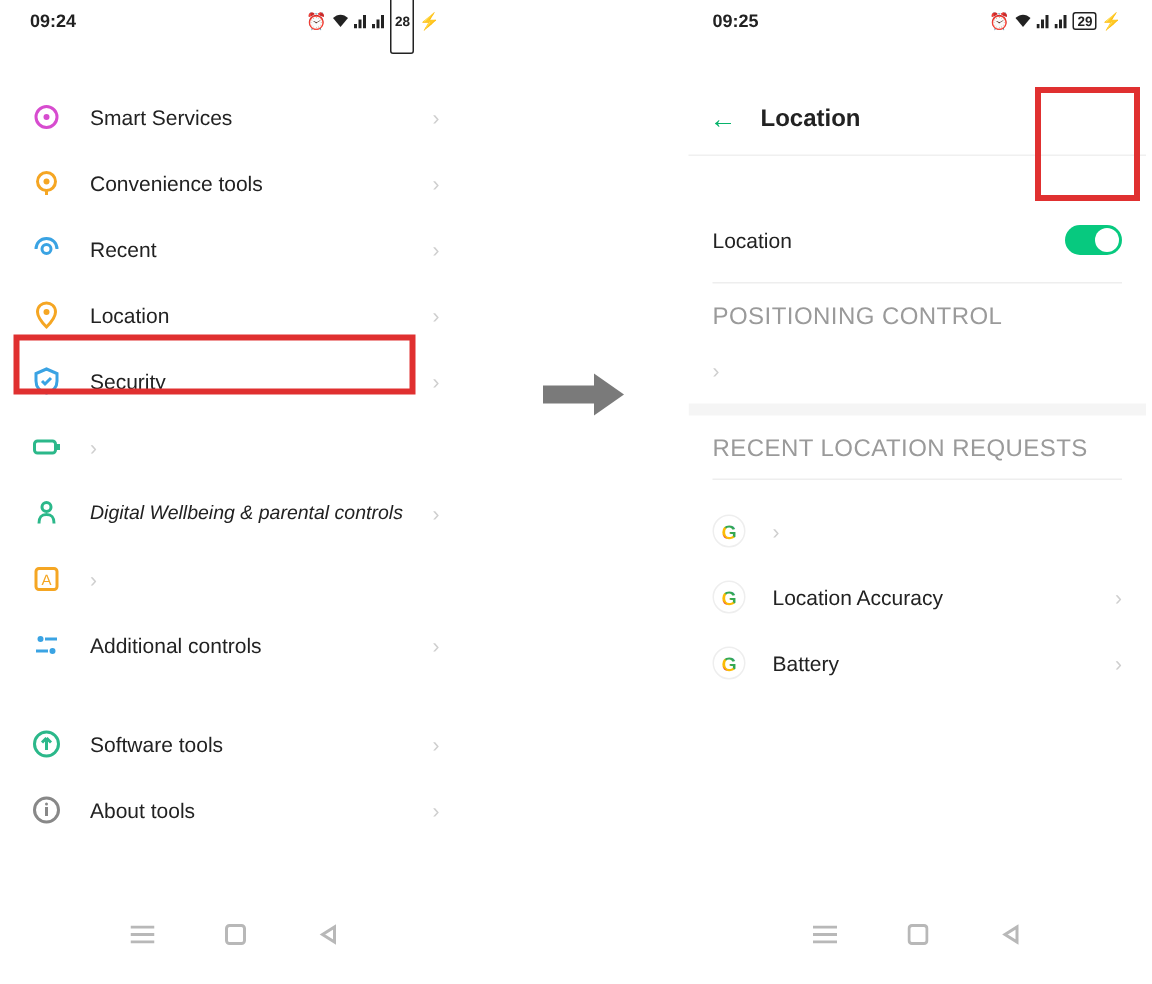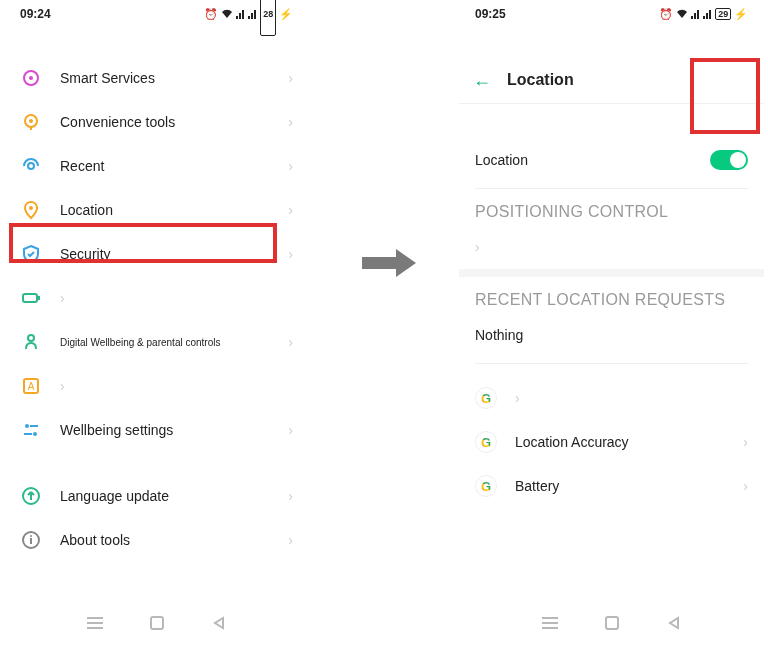--- a/index.html
+++ b/index.html
@@ -76,21 +76,21 @@
   .row .label {
     flex: 1;
     font-size: 14px;
     color: #222;
     line-height: 1.3;
   }
   .row .chev {
     color: #cfcfcf;
     font-size: 14px;
   }
-  .row.two-line .label { font-size: 10px; }
+  .row.two-line .label { font-size: 13px; font-style: italic; }
   .section-gap { height: 22px; }
   .section-header {
     padding: 14px 16px 4px;
     font-size: 16px;
     letter-spacing: 0.3px;
     color: #9a9a9a;
     text-transform: uppercase;
   }
   .divider { height: 1px; background: #eee; margin: 0 16px; }
   .big-divider { height: 8px; background: #f5f5f5; }
@@ -287,34 +287,34 @@
 
     <div class="row">
       <span class="icon">
         <svg width="20" height="20" viewBox="0 0 20 20">
             <circle cx="6" cy="6" r="2" fill="#3aa3e3"></circle>
             <rect x="9" y="5" width="8" height="2" fill="#3aa3e3"></rect>
             <circle cx="14" cy="14" r="2" fill="#3aa3e3"></circle>
             <rect x="3" y="13" width="8" height="2" fill="#3aa3e3"></rect>
           </svg>
       </span>
-      <span class="label">Wellbeing settings</span>
+      <span class="label">Additional controls</span>
       <span class="chev">›</span>
     </div>
 
     <div class="section-gap"></div>
 
     <div class="row">
       <span class="icon">
         <svg width="20" height="20" viewBox="0 0 20 20">
             <circle cx="10" cy="10" r="8" fill="none" stroke="#2bb88a" stroke-width="2"></circle>
             <path d="M10 14V6m0 0l-3 3m3-3l3 3" fill="none" stroke="#2bb88a" stroke-width="2"></path>
           </svg>
       </span>
-      <span class="label">Language update</span>
+      <span class="label">Software tools</span>
       <span class="chev">›</span>
     </div>
 
     <div class="row">
       <span class="icon">
         <svg width="20" height="20" viewBox="0 0 20 20">
             <circle cx="10" cy="10" r="8" fill="none" stroke="#888" stroke-width="2"></circle>
             <circle cx="10" cy="6" r="1" fill="#888"></circle>
             <rect x="9" y="8" width="2" height="6" fill="#888"></rect>
           </svg>
@@ -394,23 +394,20 @@
     <div class="divider"></div>
 
     <div class="section-header">Positioning Control</div>
     <div class="row">
       <span class="chev">›</span>
     </div>
 
     <div class="big-divider"></div>
 
     <div class="section-header">Recent Location Requests</div>
-    <div class="row">
-      <span class="label">Nothing</span>
-    </div>
 
     <div class="divider" style="margin-top:6px;"></div>
     <div style="height:12px;"></div>
 
     <div class="row">
       <span class="icon google-icon">
           <span class="g">G</span>
         </span>
       <span class="chev">›</span>
     </div>

